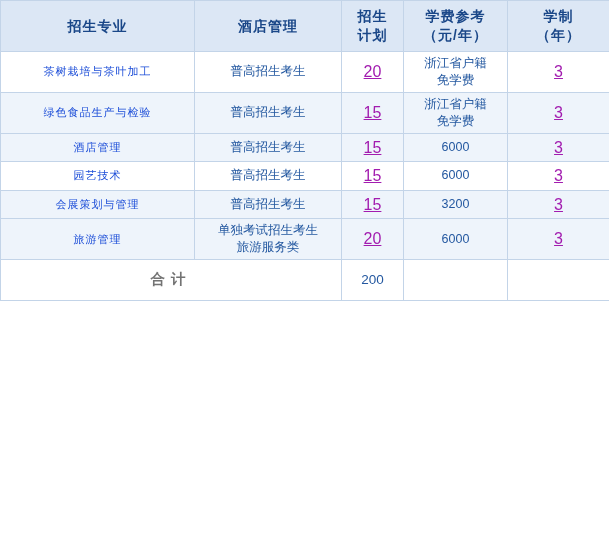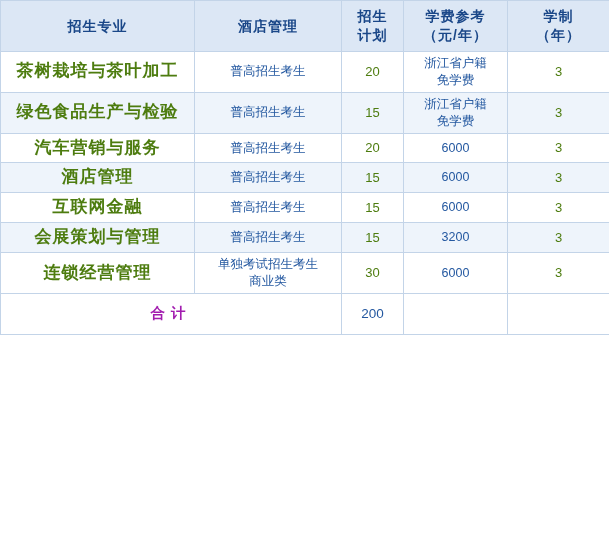--- a/index.html
+++ b/index.html
@@ -45,42 +45,43 @@
   thead th .stack-line {
     display: block;
   }
   tbody tr.band-light td {
     background: #ffffff;
   }
   tbody tr.band-tint td {
     background: #eef4fb;
   }
   td.col-major {
-    font-weight: bold;
-    font-size: 17px;
+    font-weight: normal;
+    font-size: 11px;
     letter-spacing: 1px;
-    color: #4d7c0f;
+    color: #1d4ed8;
   }
   td.col-object, td.col-fee {
     font-size: 12.5px;
     color: #2458a0;
   }
   td.col-plan, td.col-years {
-    font-size: 13px;
-    color: #4d7c0f;
+    font-size: 16px;
+    color: #a21caf;
+    text-decoration: underline;
   }
   td .sub {
     display: block;
   }
   tr.total-row td {
     background: #ffffff;
     font-weight: bold;
     font-size: 14.5px;
     letter-spacing: 6px;
-    color: #a21caf;
+    color: #737373;
     height: 34px;
   }
   tr.total-row td.total-value {
     letter-spacing: 0;
     font-size: 13.5px;
     font-weight: normal;
     color: #2458a0;
   }
   tr.total-row td.total-empty {
     letter-spacing: 0;
@@ -142,82 +143,71 @@
       <td class="col-plan">15</td>
       <td class="col-fee">
         <span class="sub">浙江省户籍</span>
         <span class="sub">免学费</span>
       </td>
       <td class="col-years">3</td>
     </tr>
 
 
 
+
+    <tr class="band-tint">
+      <td class="col-major">酒店管理</td>
+      <td class="col-object">
+        <span class="sub">普高招生考生</span>
+      </td>
+      <td class="col-plan">15</td>
+      <td class="col-fee">
+        <span class="sub">6000</span>
+      </td>
+      <td class="col-years">3</td>
+    </tr>
+
     <tr class="band-light">
-      <td class="col-major">汽车营销与服务</td>
-      <td class="col-object">
-        <span class="sub">普高招生考生</span>
+      <td class="col-major">园艺技术</td>
+      <td class="col-object">
+        <span class="sub">普高招生考生</span>
+      </td>
+      <td class="col-plan">15</td>
+      <td class="col-fee">
+        <span class="sub">6000</span>
+      </td>
+      <td class="col-years">3</td>
+    </tr>
+
+    <tr class="band-tint">
+      <td class="col-major">会展策划与管理</td>
+      <td class="col-object">
+        <span class="sub">普高招生考生</span>
+      </td>
+      <td class="col-plan">15</td>
+      <td class="col-fee">
+        <span class="sub">3200</span>
+      </td>
+      <td class="col-years">3</td>
+    </tr>
+
+
+    <tr class="band-tint">
+      <td class="col-major">旅游管理</td>
+      <td class="col-object">
+        <span class="sub">单独考试招生考生</span>
+        <span class="sub">旅游服务类</span>
       </td>
       <td class="col-plan">20</td>
       <td class="col-fee">
         <span class="sub">6000</span>
       </td>
       <td class="col-years">3</td>
     </tr>
 
-    <tr class="band-tint">
-      <td class="col-major">酒店管理</td>
-      <td class="col-object">
-        <span class="sub">普高招生考生</span>
-      </td>
-      <td class="col-plan">15</td>
-      <td class="col-fee">
-        <span class="sub">6000</span>
-      </td>
-      <td class="col-years">3</td>
-    </tr>
-
-    <tr class="band-light">
-      <td class="col-major">互联网金融</td>
-      <td class="col-object">
-        <span class="sub">普高招生考生</span>
-      </td>
-      <td class="col-plan">15</td>
-      <td class="col-fee">
-        <span class="sub">6000</span>
-      </td>
-      <td class="col-years">3</td>
-    </tr>
-
-    <tr class="band-tint">
-      <td class="col-major">会展策划与管理</td>
-      <td class="col-object">
-        <span class="sub">普高招生考生</span>
-      </td>
-      <td class="col-plan">15</td>
-      <td class="col-fee">
-        <span class="sub">3200</span>
-      </td>
-      <td class="col-years">3</td>
-    </tr>
-
-
-
-    <tr class="band-light">
-      <td class="col-major">连锁经营管理</td>
-      <td class="col-object">
-        <span class="sub">单独考试招生考生</span>
-        <span class="sub">商业类</span>
-      </td>
-      <td class="col-plan">30</td>
-      <td class="col-fee">
-        <span class="sub">6000</span>
-      </td>
-      <td class="col-years">3</td>
-    </tr>
 
     <tr class="total-row">
       <td colspan="2">合计</td>
       <td class="total-value">200</td>
       <td class="total-empty"></td>
       <td class="total-empty"></td>
     </tr>
 
   </tbody>
 </table>

